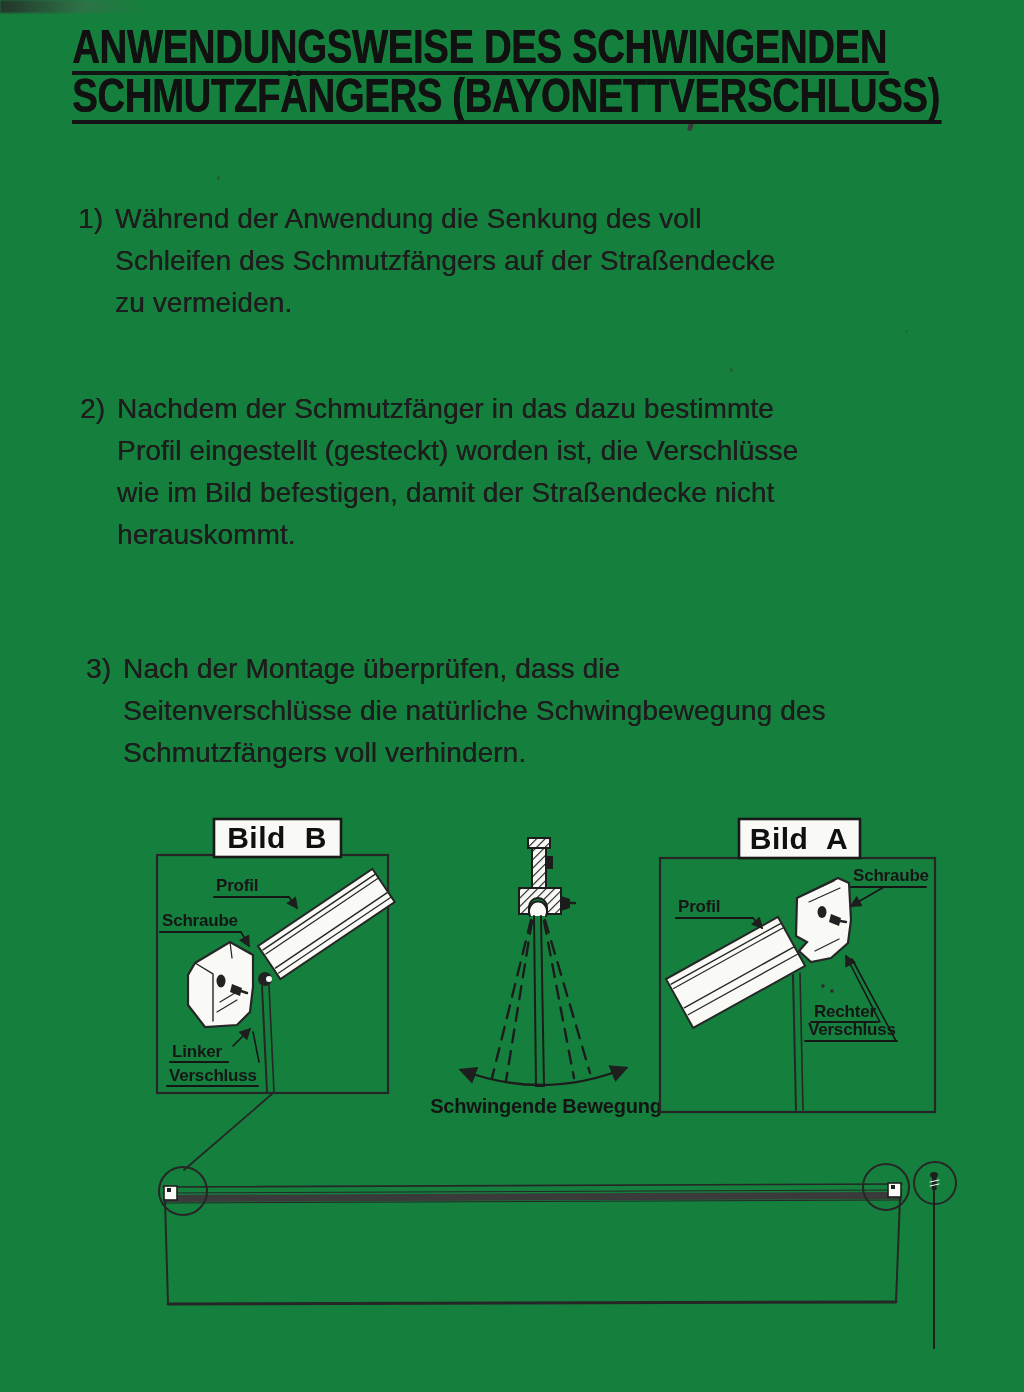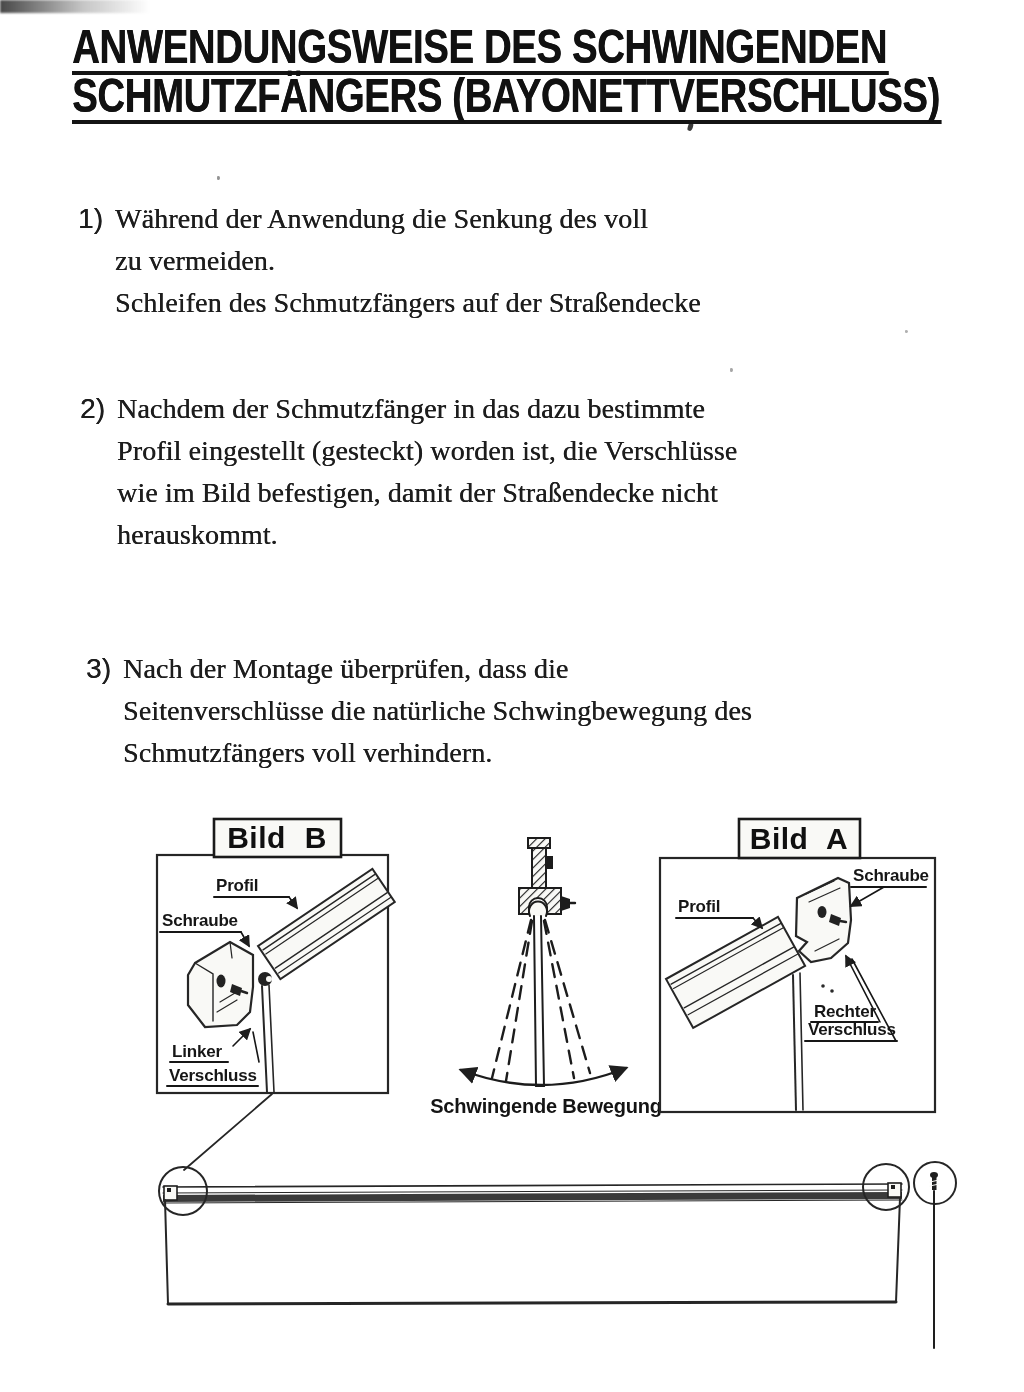--- a/index.html
+++ b/index.html
@@ -1,38 +1,38 @@
 <!DOCTYPE html>
 <html><head>
 <meta charset="utf-8">
 <style>
   html,body{margin:0;padding:0;background:#e8e8e4;}
   .page{
     position:relative;width:1024px;height:1392px;margin:0 auto;
-    background:#ffffff;overflow:hidden;
+    background:#15803d;overflow:hidden;
     font-family:"Liberation Sans",sans-serif;color:#1b1b1b;
   }
   
   .smudge-top{position:absolute;left:0;top:0;width:150px;height:13px;
     background:linear-gradient(to right,rgba(40,40,40,.85),rgba(90,90,90,.35) 55%,rgba(120,120,120,0));
     filter:blur(1px);}
   .speck{position:absolute;background:#3a3a3a;border-radius:40% 60% 55% 45%;}
   
   .title-line{
     position:absolute;left:72px;display:inline-block;white-space:nowrap;
     font-size:48px;line-height:40px;font-weight:700;letter-spacing:-.5px;
     color:#111;transform:scaleX(.8);transform-origin:left top;
     border-bottom:4px solid #141414;padding:0 2px 4px 0;
     text-shadow:.5px 0 0 #111;
   }
   
   .para{position:absolute;display:flex;font-size:28px;line-height:42px;
     letter-spacing:.1px;color:#1d1d1d;text-shadow:.35px 0 0 #1d1d1d;}
   .para .num{width:37px;flex:0 0 37px;}
-  .para .plines{white-space:nowrap;font-family:Liberation Serif, serif;}
+  .para .plines{white-space:nowrap;}
   
   .fig-svg{position:absolute;left:0;top:805px;}
   .dlabel{font:700 17px "Liberation Sans",sans-serif;fill:#161616;letter-spacing:-.2px;}
   .btitle{font:700 30px "Liberation Sans",sans-serif;fill:#101010;word-spacing:10px;letter-spacing:.5px;}
   .caption{font:700 20px "Liberation Sans",sans-serif;fill:#141414;letter-spacing:-.2px;}
 </style>
 </head>
 <body>
 
 <div class="page">
@@ -43,22 +43,22 @@
   <div class="speck" style="left:730px;top:368px;width:3px;height:4px;opacity:.45;"></div>
   <div class="speck" style="left:905px;top:330px;width:3px;height:3px;opacity:.4;"></div>
 
   <div class="title-line" style="top:27px;">ANWENDUNGSWEISE DES SCHWINGENDEN</div>
   <div class="title-line" style="top:76px;">SCHMUTZFÄNGERS (BAYONETTVERSCHLUSS)</div>
 
   <div class="para" style="left:78px;top:198px;">
     <div class="num">1)</div>
     <div class="plines">
       <div>Während der Anwendung die Senkung des voll</div>
+      <div>Schleifen des Schmutzfängers auf der Straßendecke</div>
       <div>zu vermeiden.</div>
-      <div>Schleifen des Schmutzfängers auf der Straßendecke</div>
     </div>
   </div>
 
   <div class="para" style="left:80px;top:388px;">
     <div class="num">2)</div>
     <div class="plines">
       <div>Nachdem der Schmutzfänger in das dazu bestimmte</div>
       <div>Profil eingestellt (gesteckt) worden ist, die Verschlüsse</div>
       <div>wie im Bild befestigen, damit der Straßendecke nicht</div>
       <div>herauskommt.</div>

